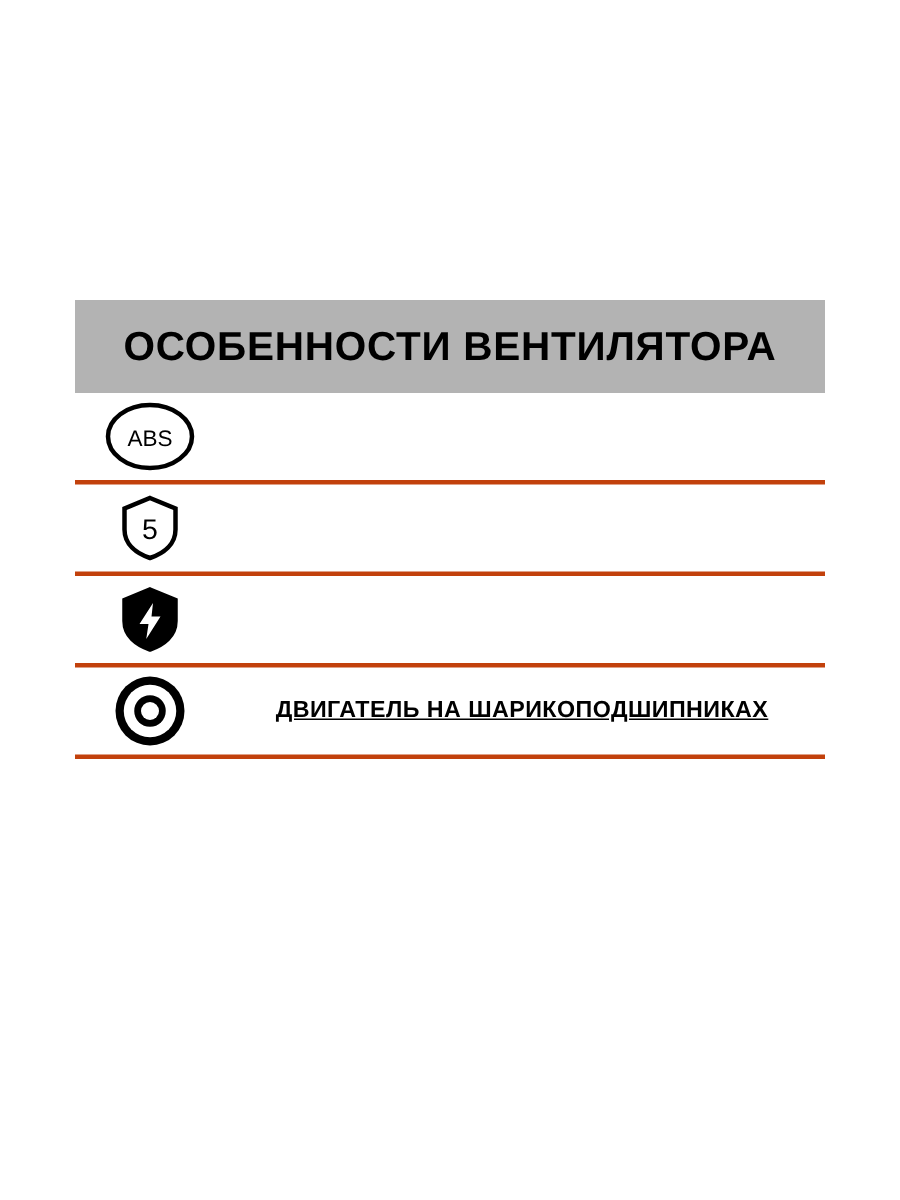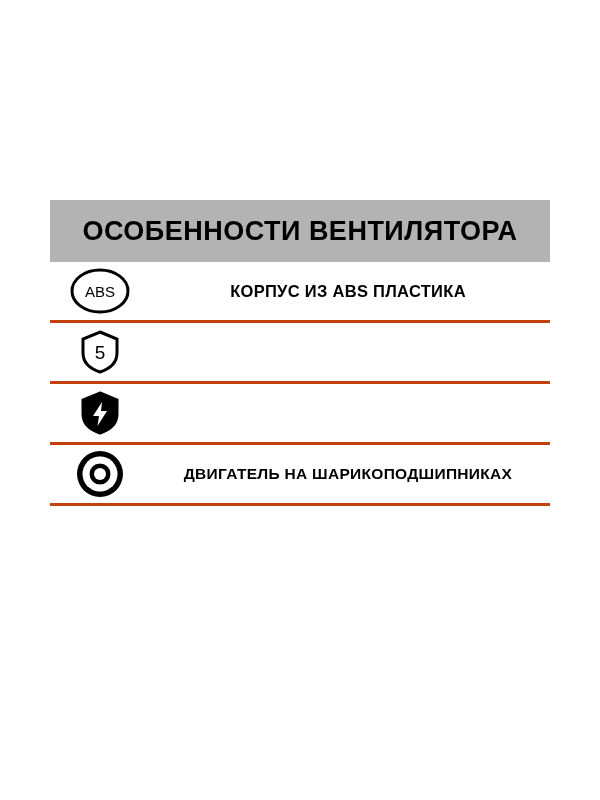--- a/index.html
+++ b/index.html
@@ -68,20 +68,21 @@
   }
   .label-text {
     font-size: 16.5px;
     font-weight: bold;
     letter-spacing: 0.3px;
     text-align: center;
     white-space: nowrap;
   }
   .label-text.small {
     font-size: 15.5px;
+    text-decoration: underline;
   }
   svg { display: block; }
 </style>
 </head>
 <body>
 
 <div class="page">
 
   <div class="features-block">
 
@@ -90,23 +91,20 @@
     </div>
 
     <div class="feature-row">
       <div class="icon-cell">
         <span>
           <svg width="60" height="46" viewBox="0 0 60 46">
             <ellipse cx="30" cy="23" rx="28" ry="21" fill="none" stroke="#000" stroke-width="3"></ellipse>
             <text x="30" y="29" text-anchor="middle" font-family="Liberation Sans, sans-serif" font-size="15" fill="#000">ABS</text>
           </svg>
         </span>
-      </div>
-      <div class="label-cell">
-        <div class="label-text">КОРПУС ИЗ ABS ПЛАСТИКА</div>
       </div>
     </div>
 
     <div class="feature-row">
       <div class="icon-cell">
         <span>
           <svg width="42" height="46" viewBox="0 0 42 46">
             <path d="M21 3 L38 10 V24 C38 34 30 40 21 43 C12 40 4 34 4 24 V10 Z" fill="none" stroke="#000" stroke-width="3"></path>
             <text x="21" y="30" text-anchor="middle" font-family="Liberation Sans, sans-serif" font-size="19" fill="#000">5</text>
           </svg>

